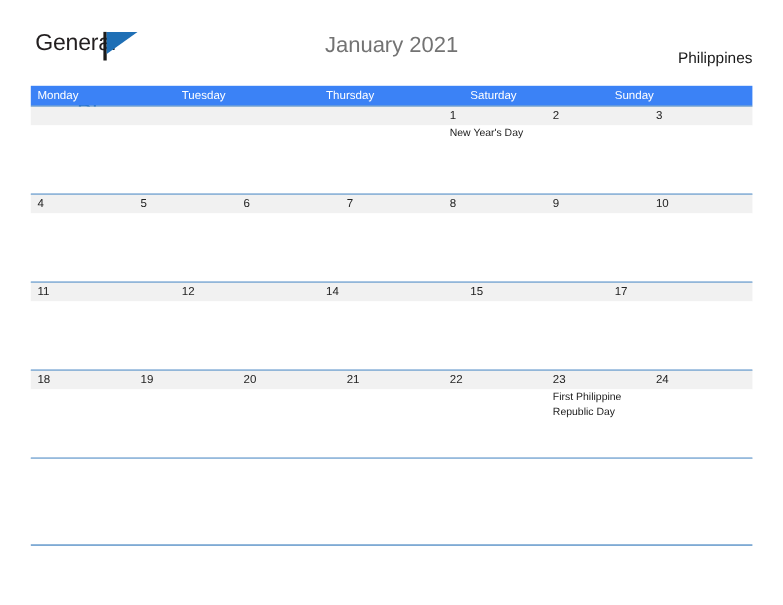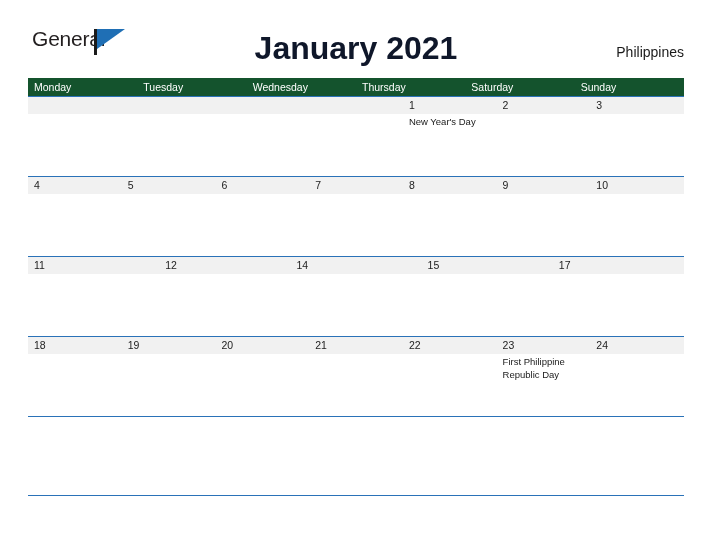--- a/index.html
+++ b/index.html
@@ -66,24 +66,23 @@
     letter-spacing: -0.2px;
     margin-top: 44px;
   }
 
   .cal-title {
     position: absolute;
     left: 0;
     right: 0;
     top: 30px;
     text-align: center;
-    font-size: 32px;
-    color: #0f172a;
+    font-size: 20px;
+    color: #737373;
     letter-spacing: 0px;
-    font-weight: bold;
   }
 
   .country {
     position: absolute;
     right: 28px;
     top: 44px;
     font-size: 14px;
     color: #1a1a1a;
     margin-left: 19px;
   }
@@ -91,21 +90,21 @@
   
   .calendar {
     position: absolute;
     left: 28px;
     top: 78px;
     width: 656px;
   }
 
   .weekday-header {
     display: flex;
-    background: #14532d;
+    background: #3b82f6;
     height: 18px;
   }
   .weekday-header .wd {
     flex: 1 1 0;
     color: #ffffff;
     font-size: 10.5px;
     line-height: 18px;
     padding-left: 6px;
     box-sizing: border-box;
     white-space: nowrap;
@@ -169,21 +168,20 @@
 
   <div class="country">Philippines</div>
 
 </div>
 
 <div class="calendar">
 
   <div class="weekday-header">
     <div class="wd">Monday</div>
     <div class="wd">Tuesday</div>
-    <div class="wd">Wednesday</div>
     <div class="wd">Thursday</div>
     <div class="wd">Saturday</div>
     <div class="wd">Sunday</div>
   </div>
 
   <div class="week-row">
     <div class="daystrip">
       <div class="daynum"></div>
       <div class="daynum"></div>
       <div class="daynum"></div>

